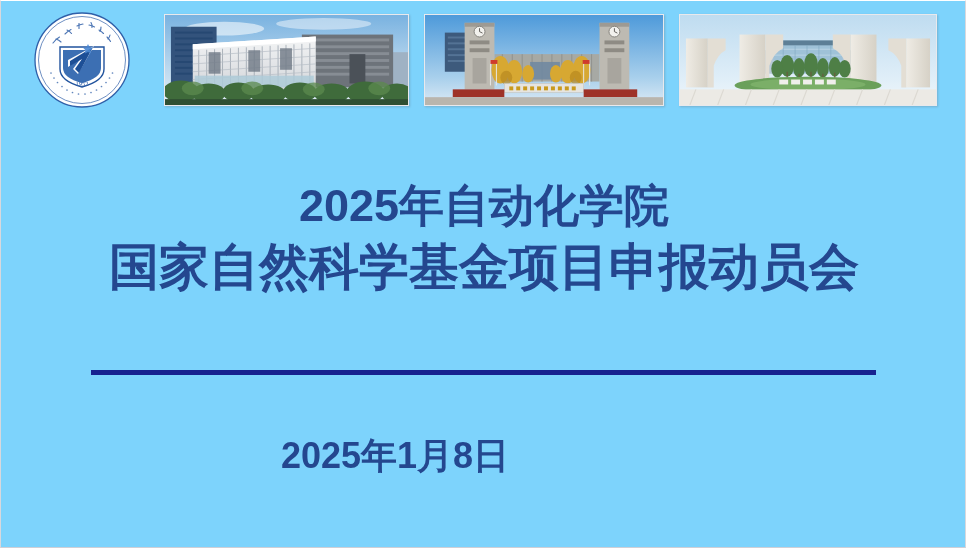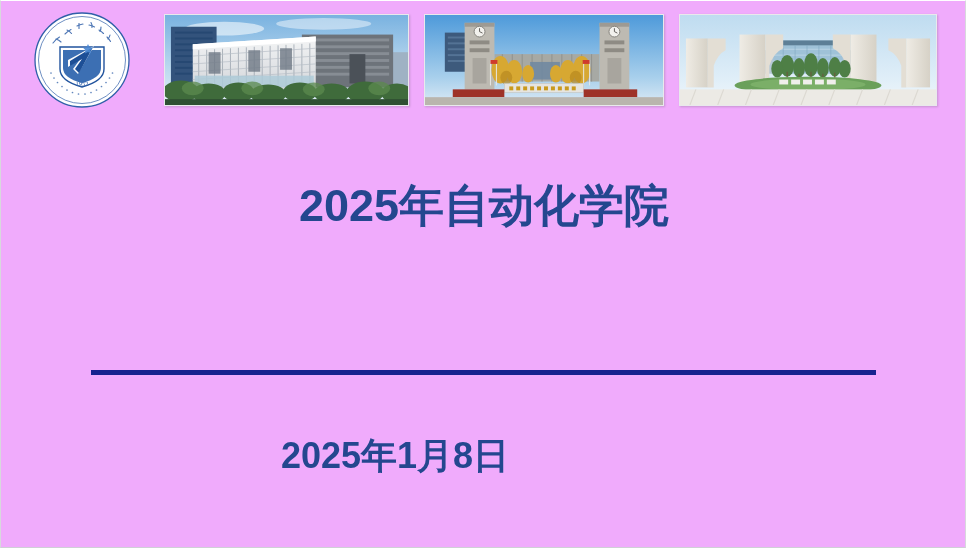--- a/index.html
+++ b/index.html
@@ -12,21 +12,21 @@
     height: 548px;
     overflow: hidden;
     font-family: "Liberation Sans", "DejaVu Sans", sans-serif;
   }
 
   .slide {
     position: relative;
     width: 966px;
     height: 548px;
     box-sizing: border-box;
-    background: #f0abfc;
+    background: #7dd3fc;
     border-left: 1px solid #d8d8dd;
     border-right: 1px solid #d8d8dd;
     border-top: 1px solid #ffffff;
     border-bottom: 1px solid #cfcfd6;
     box-shadow: 0 2px 3px rgba(120,120,135,0.30);
     overflow: hidden;
   }
 
   
   .header-band {
@@ -440,20 +440,21 @@
           <line x1="184" y1="76" x2="178" y2="92"></line>
             <line x1="212" y1="76" x2="206" y2="92"></line>
           <line x1="240" y1="76" x2="234" y2="92"></line>
         </g>
       </svg>
     </div>
   </div>
 
   <div class="title-block">
     <div class="title-line" id="title-line-1">2025年自动化学院</div>
+    <div class="title-line" id="title-line-2">国家自然科学基金项目申报动员会</div>
   </div>
 
   <div class="divider"></div>
 
   <div class="date-block">
     <div class="date-text">2025年1月8日</div>
   </div>
 
 </div>
 

